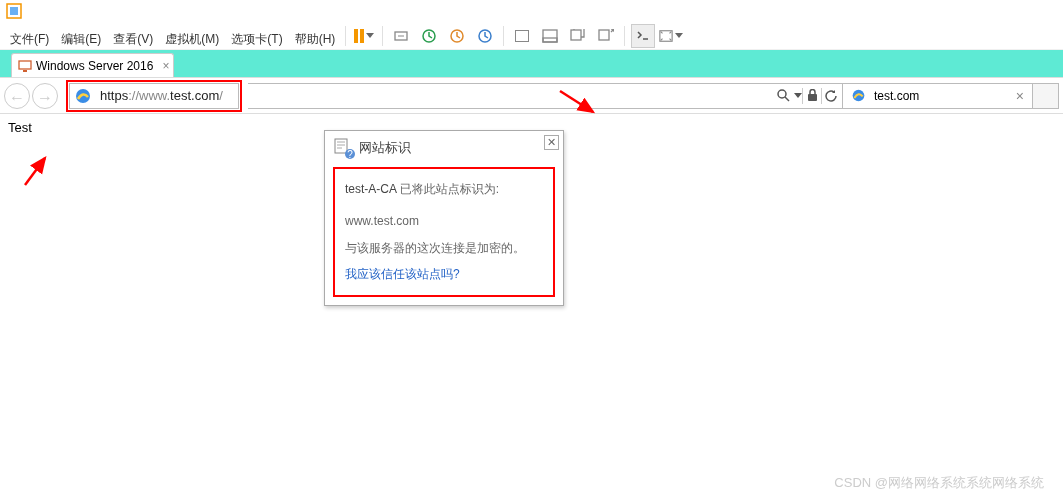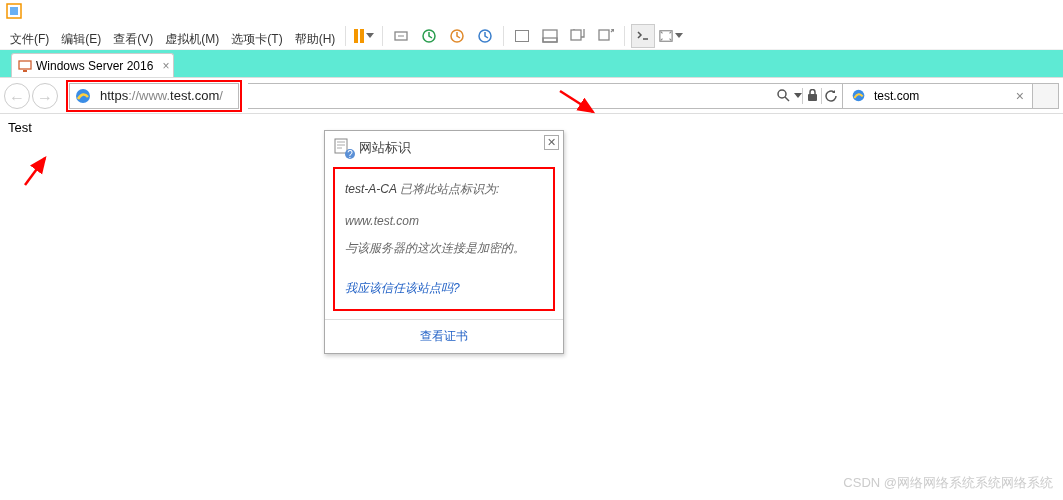--- a/index.html
+++ b/index.html
@@ -45,32 +45,32 @@
     .newtab { width: 26px; height: 26px; border: 1px solid #bbb; border-left: none; background: #f5f5f5; }
 
     .page-body { padding: 6px 8px; font-family: monospace; font-size: 13px; position: relative; }
 
     
     .popup { position: absolute; top: 130px; left: 324px; width: 240px; border: 1px solid #aaa; background: #fff; box-shadow: 1px 2px 4px rgba(0,0,0,.2); }
     .popup-head { display: flex; align-items: flex-end; padding: 6px 8px; font-size: 13px; color: #404040; }
     .popup-head .icon { width: 20px; height: 20px; margin-right: 6px; display: inline-block; position: relative; }
     .popup-head .icon::before { content: '?'; position: absolute; right: -2px; bottom: -2px; font-size: 10px; background: #5a8fd6; color: #fff; border-radius: 50%; width: 10px; height: 10px; display: flex; align-items: center; justify-content: center; }
     .popup-close { position: absolute; top: 4px; right: 4px; width: 15px; height: 15px; border: 1px solid #aaa; font-size: 11px; display: flex; align-items: center; justify-content: center; color: #666; cursor: pointer; }
-    .popup-body { margin: 4px 8px 8px 8px; padding: 10px; font-size: 12px; color: #666; line-height: 1.7; font-style: italic; }
+    .popup-body { margin: 4px 8px 8px 8px; padding: 10px; font-size: 12px; color: #666; line-height: 1.7; }
     .popup-body.highlight { border: 2px solid #ff0000; }
     .popup-body .ca { color: #444; }
     .popup-body .link { color: #2362c6; cursor: pointer; }
     .popup-foot { text-align: center; padding: 8px; border-top: 1px solid #ddd; font-size: 12px; color: #2362c6; cursor: pointer; }
 
     
     .arrow { position: absolute; }
     .arrow svg { overflow: visible; }
 
     
-    .watermark { position: absolute; right: 10px; bottom: 8px; font-size: 13px; color: #ccc; }
+    .watermark { position: absolute; right: 19px; bottom: 8px; font-size: 13px; color: #ccc; }
 
     
     .clock-green { color: #2a9d4f; }
     .clock-orange { color: #e08a2c; }
     .clock-blue { color: #3b7fcc; }
   </style>
 </head>
 <body>
 
 <div class="vmware-title">
@@ -253,18 +253,17 @@
     <span class="icon"><svg width="18" height="18" viewBox="0 0 18 18">
           <rect x="2" y="2" width="12" height="14" fill="#fff" stroke="#888"></rect>
           <path d="M4 5h8M4 8h8M4 11h5" stroke="#aaa"></path>
         </svg></span>
     <span>网站标识</span>
   </div>
   <div class="popup-body highlight">
     <div><span class="ca">test-A-CA</span><span> 已将此站点标识为:</span></div>
     <div style="margin-top:12px">www.test.com</div>
     <div style="margin-top:6px">与该服务器的这次连接是加密的。</div>
-    <div class="link" style="margin-top:20px">我应该信任该站点吗?</div>
-  </div>
-  <div class="popup-foot">查看证书</div>
+    <div class="link" style="margin-top:6px">我应该信任该站点吗?</div>
+  </div>
 </div>
 
 <div class="watermark">CSDN @网络网络系统系统网络系统</div>
 
 </body></html>

